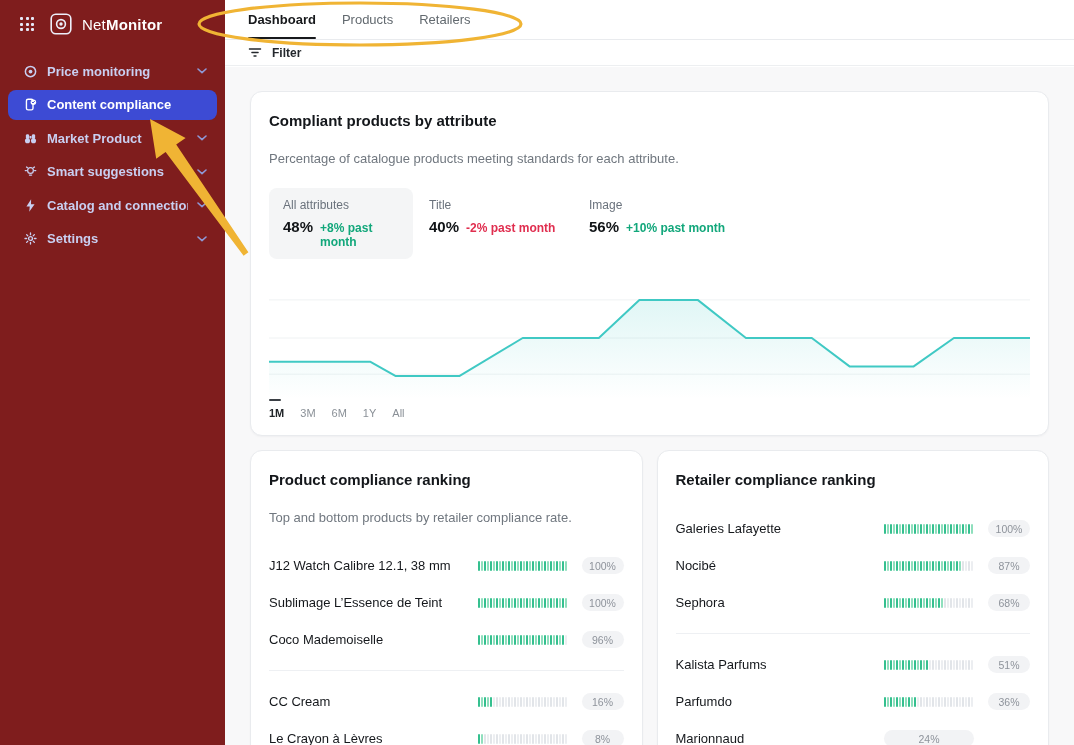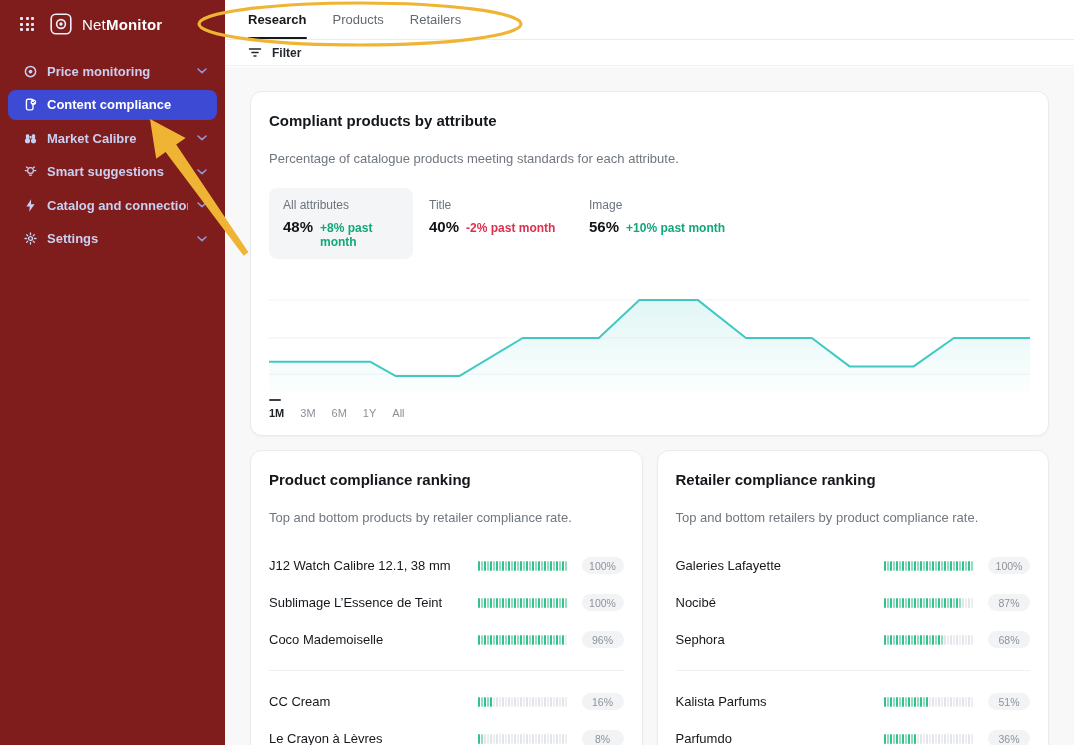--- a/index.html
+++ b/index.html
@@ -140,21 +140,21 @@
         <div class="nav-item">
           <span class="nav-icon">
             <svg width="15" height="15" viewBox="0 0 24 24" fill="currentColor">
               <rect x="4.6" y="5" width="5.2" height="8" rx="2.2"></rect>
               <rect x="14.2" y="5" width="5.2" height="8" rx="2.2"></rect>
               <rect x="10.4" y="8" width="3.2" height="4"></rect>
               <circle cx="7.2" cy="15.6" r="4.1"></circle>
               <circle cx="16.8" cy="15.6" r="4.1"></circle>
             </svg>
           </span>
-          <span class="nav-label">Market Calibre</span>
+          <span class="nav-label">Market Product</span>
           <span class="chev">
             <svg width="10" height="6" viewBox="0 0 10 6" fill="none">
               <path d="M1 1l4 3.6L9 1" stroke="currentColor" stroke-width="1.6" stroke-linecap="round" stroke-linejoin="round"></path>
             </svg>
           </span>
         </div>
         <div class="nav-item">
           <span class="nav-icon">
             <svg width="15" height="15" viewBox="0 0 24 24" fill="none" stroke="currentColor" stroke-width="2" stroke-linecap="round">
               <circle cx="12" cy="10.5" r="4.6"></circle>
@@ -194,21 +194,21 @@
             <svg width="10" height="6" viewBox="0 0 10 6" fill="none">
               <path d="M1 1l4 3.6L9 1" stroke="currentColor" stroke-width="1.6" stroke-linecap="round" stroke-linejoin="round"></path>
             </svg>
           </span>
         </div>
       </nav>
   </aside>
 
   <div class="main">
     <div class="tabs-row" id="tabs">
-        <div class="tab active">Research</div>
+        <div class="tab active">Dashboard</div>
         <div class="tab">Products</div>
         <div class="tab">Retailers</div>
       </div>
 
     <div class="filter-row">
       <span class="filter-btn">
         <svg width="14" height="13" viewBox="0 0 20 18">
           <line x1="2" y1="4" x2="18" y2="4" stroke="#24282D" stroke-width="1.8" stroke-linecap="round"></line>
           <line x1="5.5" y1="9" x2="14.5" y2="9" stroke="#24282D" stroke-width="1.8" stroke-linecap="round"></line>
           <line x1="8.5" y1="14" x2="11.5" y2="14" stroke="#24282D" stroke-width="1.8" stroke-linecap="round"></line>
@@ -478,21 +478,20 @@
               </div>
               <div class="rank-row">
                 <span class="rank-name">Coco Mademoiselle Gift Sets</span>
                 <span class="pct-badge">0%</span>
               </div>
             </div>
         </section>
 
         <section class="card rank-card">
           <h2 class="card-title">Retailer compliance ranking</h2>
-          <p class="card-sub">Top and bottom retailers by product compliance rate.</p>
           <div class="rank-list" id="ret-top">
               <div class="rank-row">
                 <span class="rank-name">Galeries Lafayette</span>
                 <span class="tickbar">
                   <i class="tick f0"></i>
                   <i class="tick f1"></i>
                   <i class="tick f0"></i>
                   <i class="tick f1"></i>
                   <i class="tick f0"></i>
                   <i class="tick f1"></i>

